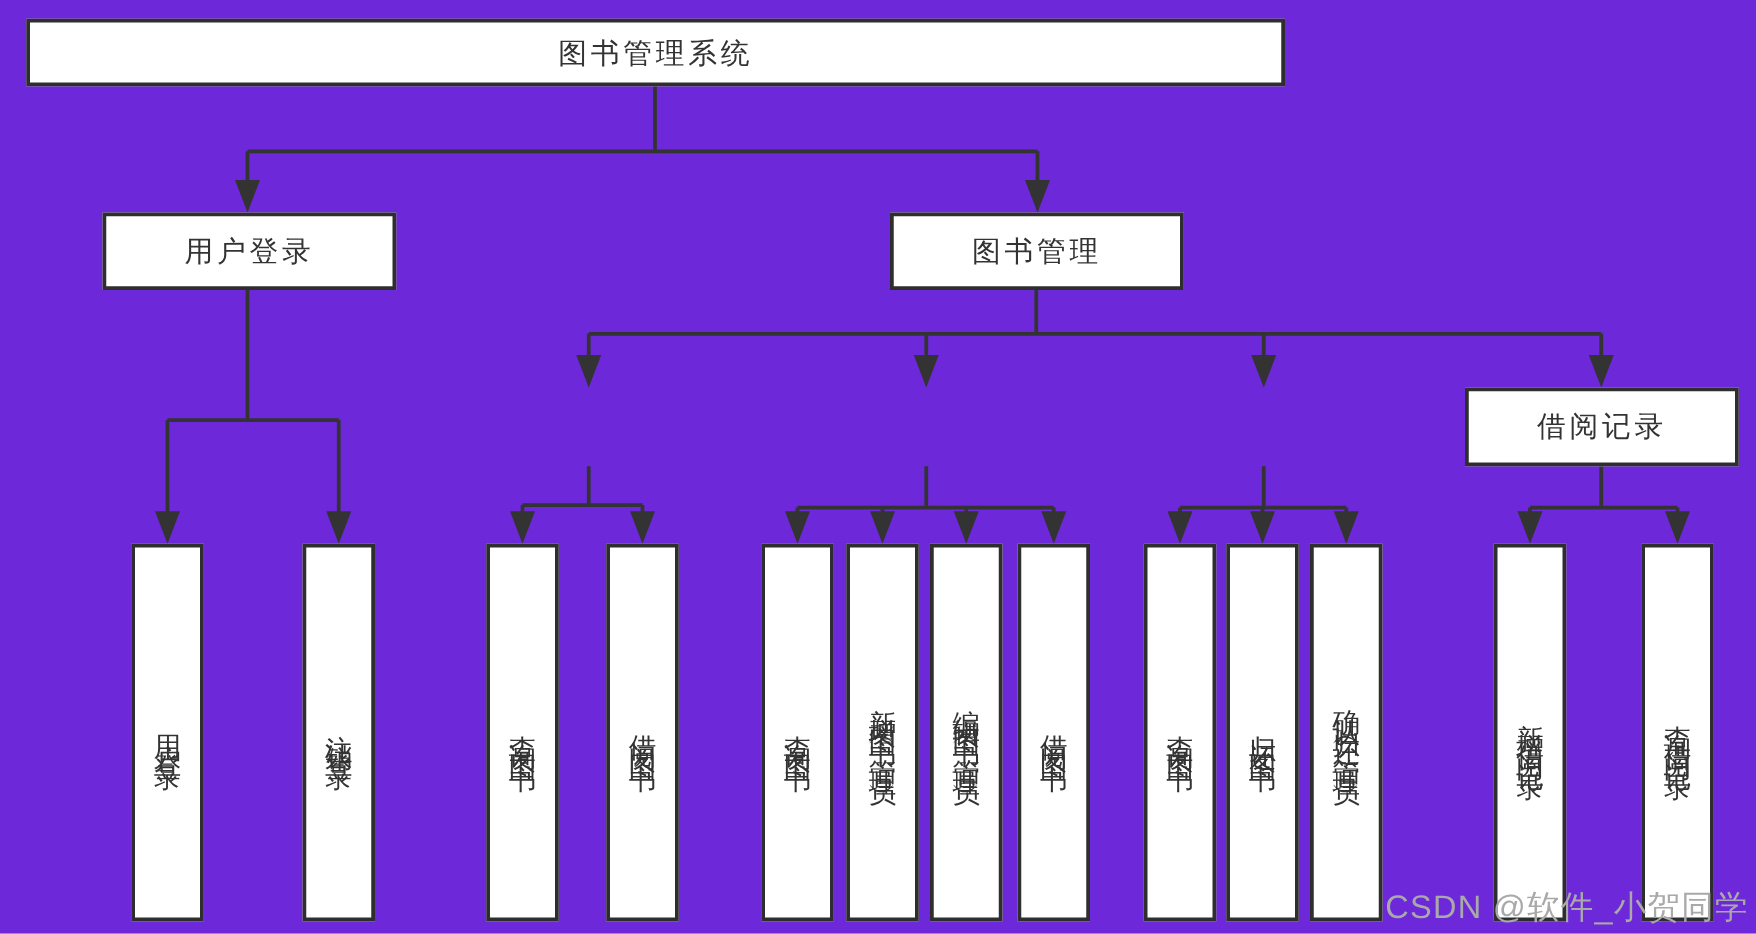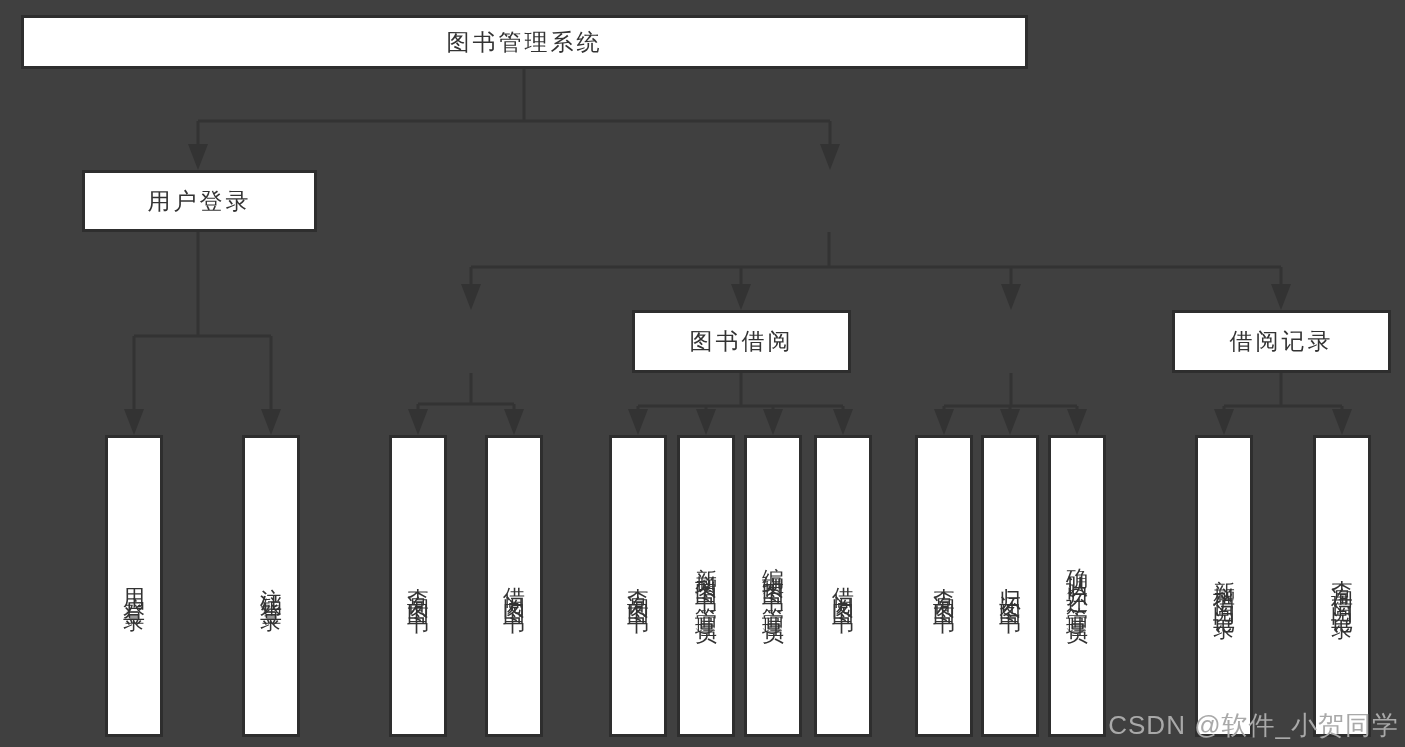--- a/index.html
+++ b/index.html
@@ -1,17 +1,17 @@
 <!DOCTYPE html>
 <html><head>
 <meta charset="utf-8">
 <style>
   html,body{margin:0;padding:0;background:#ffffff;}
   .canvas{
-    position:relative;width:1405px;height:747px;background:#404040;overflow:hidden;
+    position:relative;width:1405px;height:747px;background:#6d28d9;overflow:hidden;
     font-family:"Liberation Sans","DejaVu Sans",sans-serif;color:#333333;
   }
   .edges{position:absolute;left:0;top:0;width:1405px;height:747px;}
   .edges path{stroke:#333333;stroke-width:3;fill:none;}
   .edges polygon{fill:#333333;stroke:none;}
   .node{
     position:absolute;box-sizing:border-box;border:3px solid #2e2e2e;background:#ffffff;
     display:flex;align-items:center;justify-content:center;
   }
   .node .lbl{font-size:23px;letter-spacing:3px;white-space:nowrap;color:#333333;}
@@ -72,24 +72,24 @@
     </g>
   </svg>
 
   <div class="node h" style="left:21px;top:15px;width:1007px;height:54px">
     <span class="lbl">图书管理系统</span>
   </div>
 
   <div class="node h" style="left:82px;top:170px;width:235px;height:62px">
     <span class="lbl">用户登录</span>
   </div>
+  <div class="node h" style="left:712px;top:170px;width:235px;height:62px">
+    <span class="lbl">图书管理</span>
+  </div>
 
-  <div class="node h" style="left:632px;top:310px;width:219px;height:63px">
-    <span class="lbl">图书借阅</span>
-  </div>
   <div class="node h" style="left:1172px;top:310px;width:219px;height:63px">
     <span class="lbl">借阅记录</span>
   </div>
 
   <div class="node v" style="left:105px;top:435px;width:58px;height:302px">
     <span class="vlbl">用户登录</span>
   </div>
   <div class="node v" style="left:242px;top:435px;width:58px;height:302px">
     <span class="vlbl">注销登录</span>
   </div>

